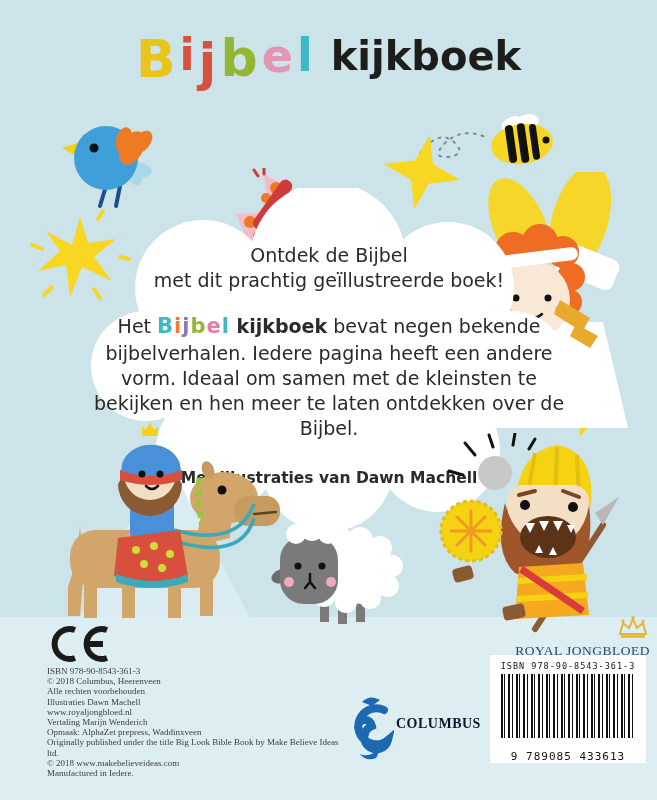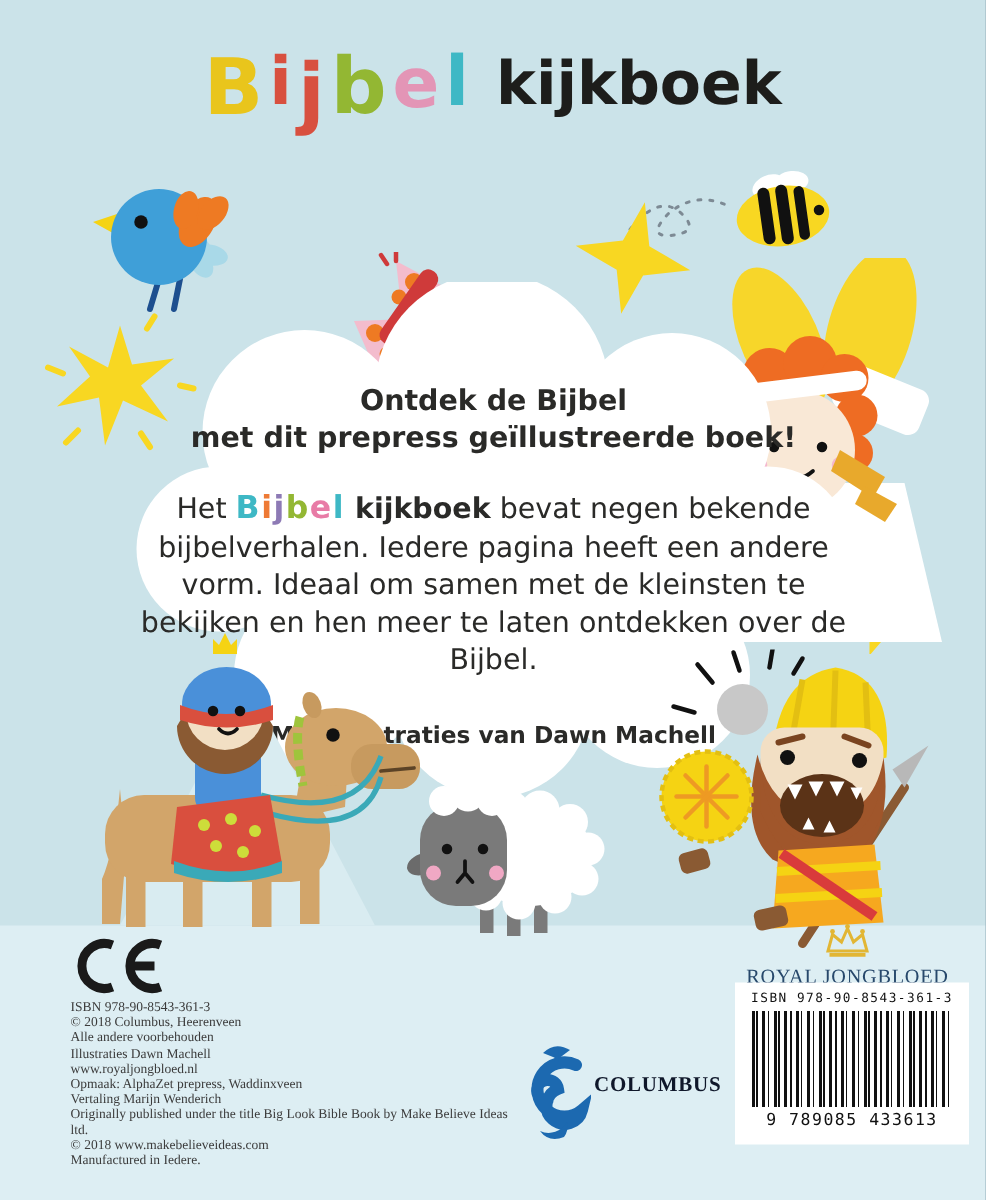--- a/index.html
+++ b/index.html
@@ -14,43 +14,43 @@
   .bijbel-big span:nth-child(3){transform:translateY(6px);}
   .bijbel-big span:nth-child(4){transform:translateY(2px);}
   .bijbel-big span:nth-child(5){font-size:46px;transform:translateY(-2px);}
   .bijbel-big span:nth-child(6){font-size:46px;transform:translateY(-3px);}
   .bijbel-big{letter-spacing:4px;}
   .kijkboek-big{font-size:40px;font-weight:800;letter-spacing:0px;color:#1d1d1b;}
   
   .cloud-svg{position:absolute;left:88px;top:188px;}
   .cloud-copy{position:absolute;left:88px;top:243px;width:482px;text-align:center;
               font-size:19px;line-height:1.32;color:#2a2a28;}
-  .cloud-copy .intro{margin:12px 0 0 0;font-weight:bold;}
+  .cloud-copy .intro{margin:0 0 0 0;}
   .cloud-copy .body{margin:20px 0 0 0;}
   .cloud-copy .credit{margin:27px 0 0 0;font-size:15.5px;font-weight:bold;}
   .bijbel-small span{font-weight:bold;font-size:21px;display:inline-block;letter-spacing:1px;}
   .kijkboek-small{font-weight:800;}
   
   .footer-strip{position:absolute;left:0;top:617px;width:657px;height:183px;background:#ddeef3;}
   .colophon{position:absolute;left:47px;top:666px;width:300px;font-family:"Liberation Serif",serif;
             font-size:9px;line-height:10.2px;color:#3c3c3c;}
   .ce-mark{position:absolute;left:45px;top:624px;}
   .columbus{position:absolute;left:348px;top:696px;width:140px;}
   .columbus-label{position:absolute;left:48px;top:20px;font-family:"Liberation Serif",serif;
                   font-weight:bold;font-size:14px;color:#0f172a;letter-spacing:0.5px;}
-  .rj-logo{position:absolute;left:480px;top:616px;width:170px;text-align:center;}
+  .rj-logo{position:absolute;left:480px;top:616px;width:170px;text-align:right;}
   .rj-label{font-family:"Liberation Serif",serif;font-size:13.5px;letter-spacing:0.5px;
             color:#27486b;margin-top:1px;}
   .barcode-box{position:absolute;left:490px;top:655px;width:156px;height:108px;background:#ffffff;
                display:flex;flex-direction:column;align-items:center;padding-top:6px;box-sizing:border-box;}
   .barcode-isbn{font-family:"DejaVu Sans Mono",monospace;font-size:8.5px;letter-spacing:1px;color:#111;}
   .barcode-bars{width:134px;height:64px;margin-top:3px;
      background:repeating-linear-gradient(90deg,#111 0 2px,#fff 2px 3px,#111 3px 4px,#fff 4px 7px,
                 #111 7px 9px,#fff 9px 11px,#111 11px 12px,#fff 12px 15px);}
-  .barcode-number{font-family:"DejaVu Sans Mono",monospace;font-size:11px;color:#111;margin-top:2px;
+  .barcode-number{font-family:"DejaVu Sans Mono",monospace;font-size:11px;color:#111;margin-top:12px;
                   letter-spacing:1px;}
   
   .ill{position:absolute;}
 </style>
 </head>
 <body>
 
 <div class="page">
 
   <div class="ill" style="left:58px;top:118px;">
@@ -158,21 +158,21 @@
       <circle cx="424" cy="178" r="55"></circle>
       <circle cx="130" cy="262" r="62"></circle>
       <circle cx="240" cy="278" r="66"></circle>
       <circle cx="350" cy="262" r="62"></circle>
     </g>
   </svg>
 
   <div class="cloud-copy">
     <p class="intro">
       <span>Ontdek de Bijbel</span><br>
-      <span>met dit prepress geïllustreerde boek!</span>
+      <span>met dit prachtig geïllustreerde boek!</span>
     </p>
     <p class="body">
       <span>Het </span><span class="bijbel-small"><span style="color: rgb(62, 184, 197);">B</span><span style="color: rgb(238, 122, 53);">i</span><span style="color: rgb(141, 122, 181);">j</span><span style="color: rgb(147, 183, 51);">b</span><span style="color: rgb(232, 123, 166);">e</span><span style="color: rgb(62, 184, 197);">l</span></span><b class="kijkboek-small"> kijkboek</b><span> bevat negen bekende bijbelverhalen. Iedere pagina heeft een andere vorm. Ideaal om samen met de kleinsten te bekijken en hen meer te laten ontdekken over de Bijbel.</span>
     </p>
     <p class="credit">Met illustraties van Dawn Machell</p>
   </div>
 
   <div class="footer-strip"></div>
 
   <div class="ill" style="left:80px;top:455px;">
@@ -323,25 +323,25 @@
     <svg width="66" height="40" viewBox="0 0 66 40">
       <path d="M30,6 A15,15 0 1 0 30,34" fill="none" stroke="#1a1a1a" stroke-width="6"></path>
       <path d="M62,6 A15,15 0 1 0 62,34" fill="none" stroke="#1a1a1a" stroke-width="6"></path>
       <line x1="40" y1="20" x2="58" y2="20" stroke="#1a1a1a" stroke-width="6"></line>
     </svg>
   </div>
 
   <div class="colophon">
       <div>ISBN 978-90-8543-361-3</div>
       <div>© 2018 Columbus, Heerenveen</div>
-      <div>Alle andere voorbehouden</div>
+      <div>Alle rechten voorbehouden</div>
       <div>Illustraties Dawn Machell</div>
       <div>www.royaljongbloed.nl</div>
+      <div>Vertaling Marijn Wenderich</div>
       <div>Opmaak: AlphaZet prepress, Waddinxveen</div>
-      <div>Vertaling Marijn Wenderich</div>
       <div>Originally published under the title Big Look Bible Book by Make Believe Ideas ltd.</div>
       <div>© 2018 www.makebelieveideas.com</div>
       <div>Manufactured in Iedere.</div>
     </div>
 
   <div class="columbus">
     <svg width="46" height="68" viewBox="0 0 46 68">
       <path d="M36,14 A18,18 0 1 0 40,44 A12,12 0 1 1 24,30 A7,7 0 1 0 17,38" fill="none" stroke="#1c69b0" stroke-width="8" stroke-linecap="round"></path>
       <path d="M14,6 Q22,-2 32,4 L24,10 Z" fill="#1c69b0"></path>
       <line x1="23" y1="2" x2="23" y2="12" stroke="#1c69b0" stroke-width="2.5"></line>

